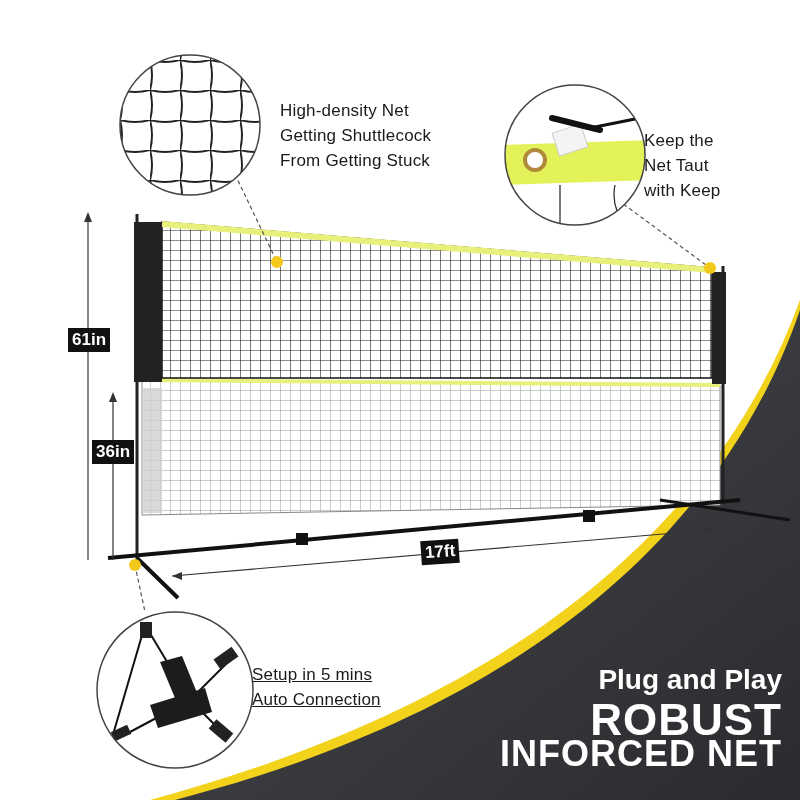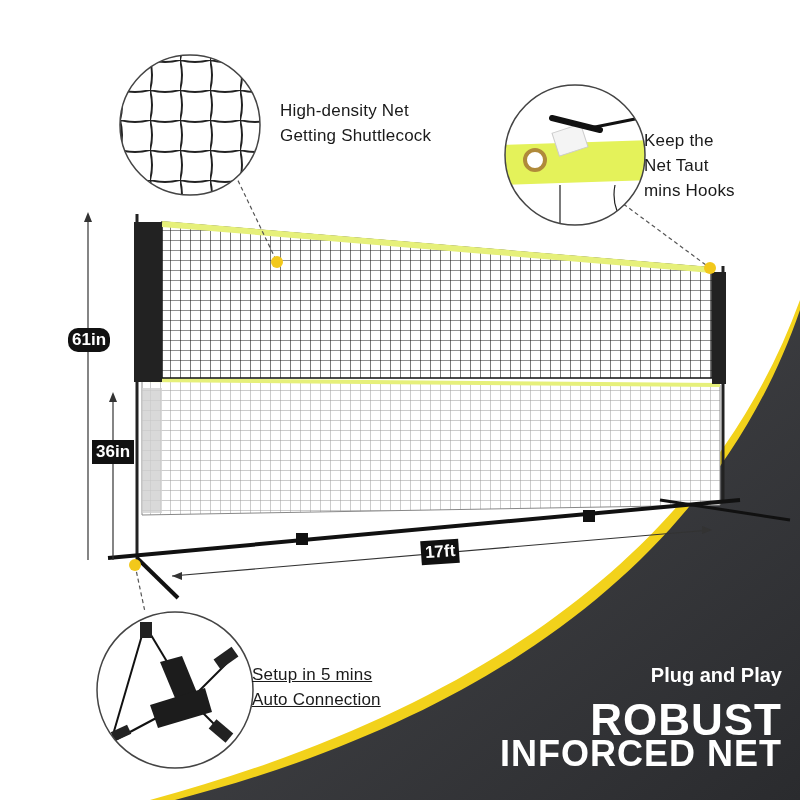--- a/index.html
+++ b/index.html
@@ -108,32 +108,33 @@
     <rect x="112" y="728" width="18" height="10" fill="#222" transform="rotate(-25 121 733)"></rect>
     <path d="M160 662 L182 656 L200 700 L180 710 Z" fill="#1c1c1c"></path>
     <path d="M150 705 L205 688 L212 712 L158 728 Z" fill="#1c1c1c"></path>
   </g>
   <circle cx="175" cy="690" r="78" fill="none" stroke="#444" stroke-width="1.5"></circle>
 </svg>
 
 <div class="callout-text" style="left:280px; top:98px;">
   <div>High-density Net</div>
   <div>Getting Shuttlecock</div>
+  <div>From Getting Stuck</div>
 </div>
 
 <div class="callout-text" style="left:644px; top:128px;">
   <div>Keep the</div>
   <div>Net Taut</div>
-  <div>mins Hooks</div>
+  <div>with Keep</div>
 </div>
 
 <div class="callout-text" style="left:252px; top:662px;text-decoration:underline;">
   <div>Setup in 5 mins</div>
   <div>Auto Connection</div>
 </div>
 
-<div class="dim-badge" style="left:68px; top:328px;border-radius:10px;">61in</div>
+<div class="dim-badge" style="left:68px; top:328px;">61in</div>
 <div class="dim-badge" style="left:92px; top:440px;">36in</div>
 <div class="dim-badge" style="left:421px; top:540px; transform:rotate(-4deg);">17ft</div>
 
-<div class="banner" style="top:664px; font-size:20px;">Plug and Play</div>
+<div class="banner" style="top:664px; font-size:28px;">Plug and Play</div>
 <div class="banner" style="top:695px; font-size:44px; letter-spacing:1px;">ROBUST</div>
 <div class="banner" style="top:733px; font-size:36px; letter-spacing:1px;">INFORCED NET</div>
 
 </body></html>

